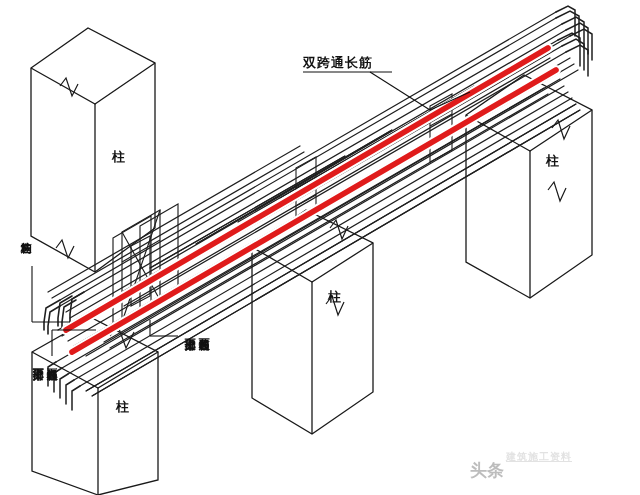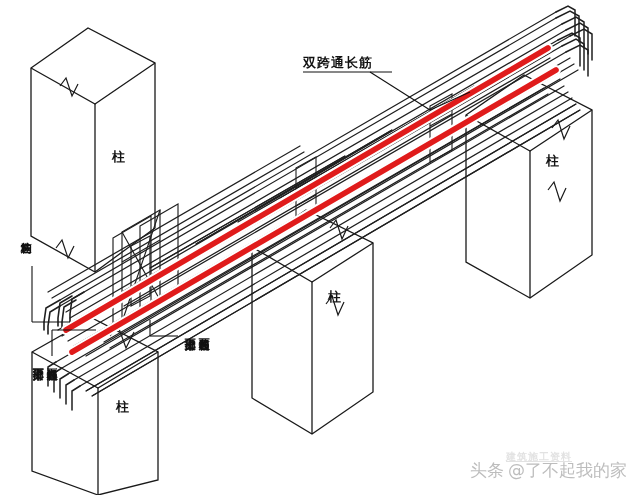--- a/index.html
+++ b/index.html
@@ -34,21 +34,21 @@
     position:absolute;
     font-family:"DejaVu Sans","Liberation Sans",sans-serif;
     font-weight:bold;
     color:#151515;
     font-size:13px;
   }
   .wm{
     position:absolute;
     font-family:"DejaVu Sans","Liberation Sans",sans-serif;
     color:#b8b8b8;
-    font-weight:normal;
+    font-weight:bold;
     white-space:nowrap;
     opacity:.92;
   }
   .wm-ghost{
     position:absolute;
     font-family:"DejaVu Sans","Liberation Sans",sans-serif;
     color:#dedede;
     font-weight:bold;
     white-space:nowrap;
     font-size:10px;
@@ -228,15 +228,14 @@
   <div class="vlabel" style="left:46px;top:360px;font-size:11px;">五根通长筋</div>
   <div class="vlabel" style="left:32px;top:360px;font-size:11px;">梁下部下排</div>
 
   <div class="collabel" style="left:112px;top:148px;">柱</div>
   <div class="collabel" style="left:328px;top:288px;">柱</div>
   <div class="collabel" style="left:546px;top:152px;">柱</div>
   <div class="collabel" style="left:116px;top:398px;">柱</div>
 
   <div class="wm-ghost" style="left:506px;top:450px;text-decoration:underline;">建筑施工资料</div>
   <div class="wm" style="left:470px;top:459px;font-size:17px;">头条</div>
-  <div class="wm" style="left:508px;top:459px;font-size:17px;">@了不起我的家</div>
 
 </div>
 
 </body></html>

